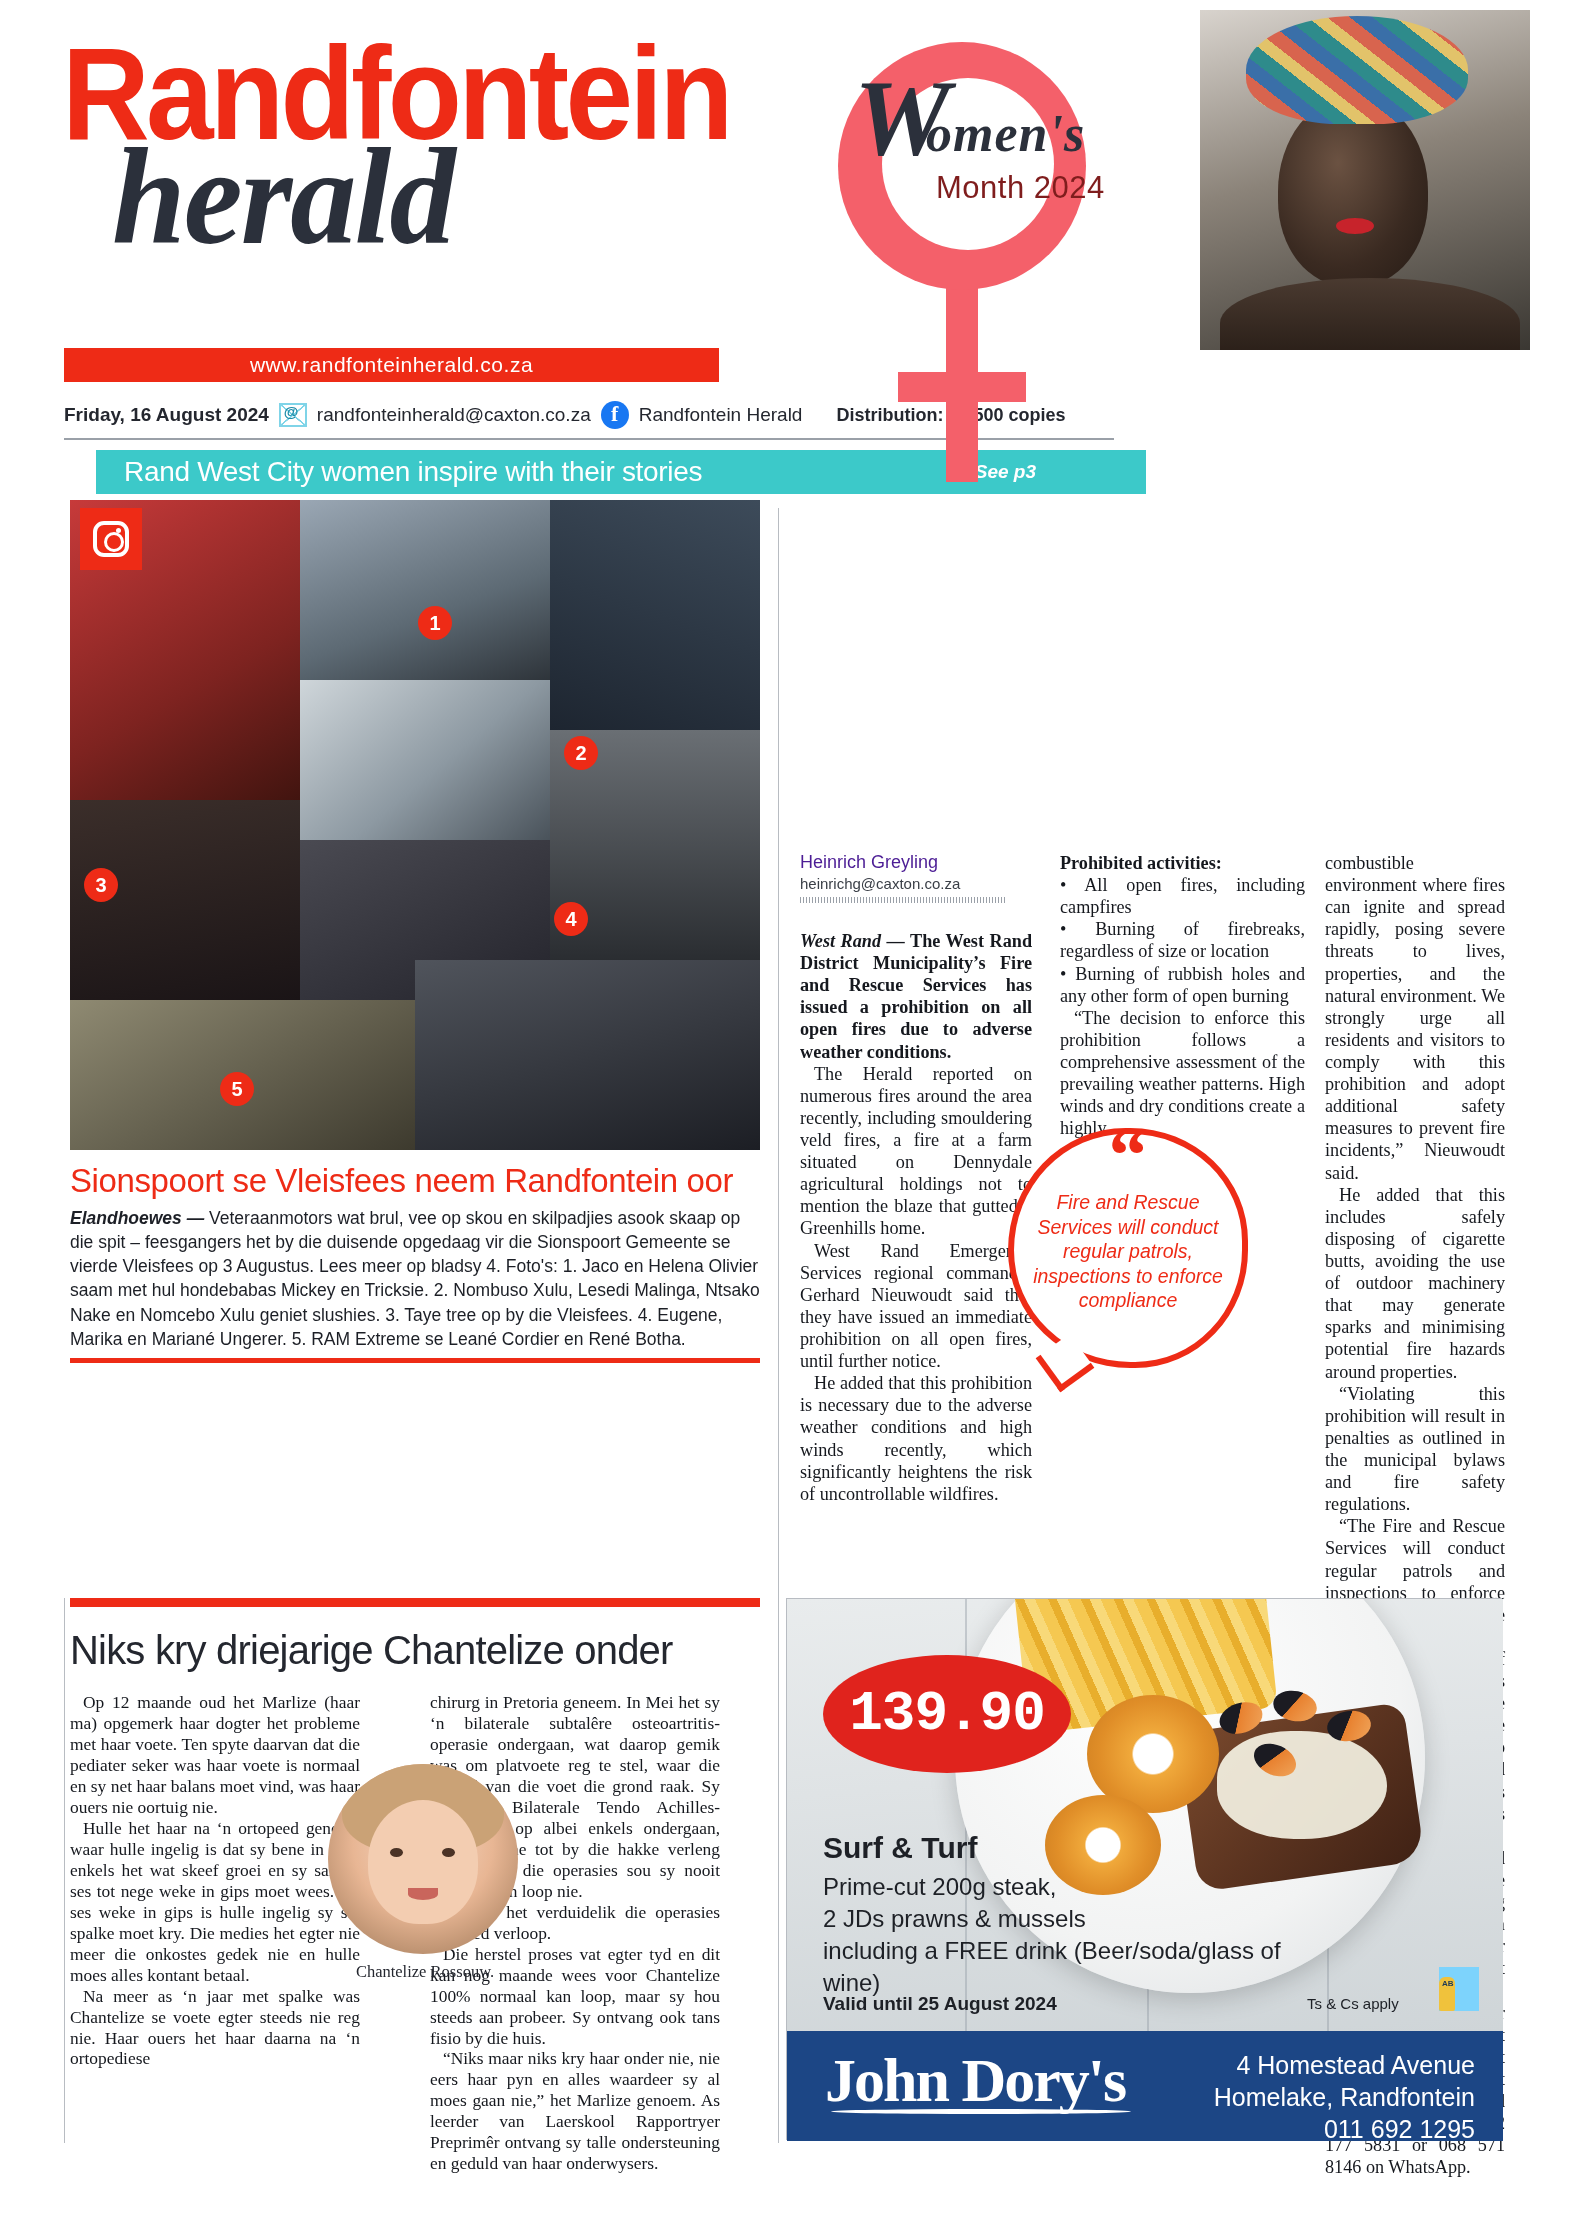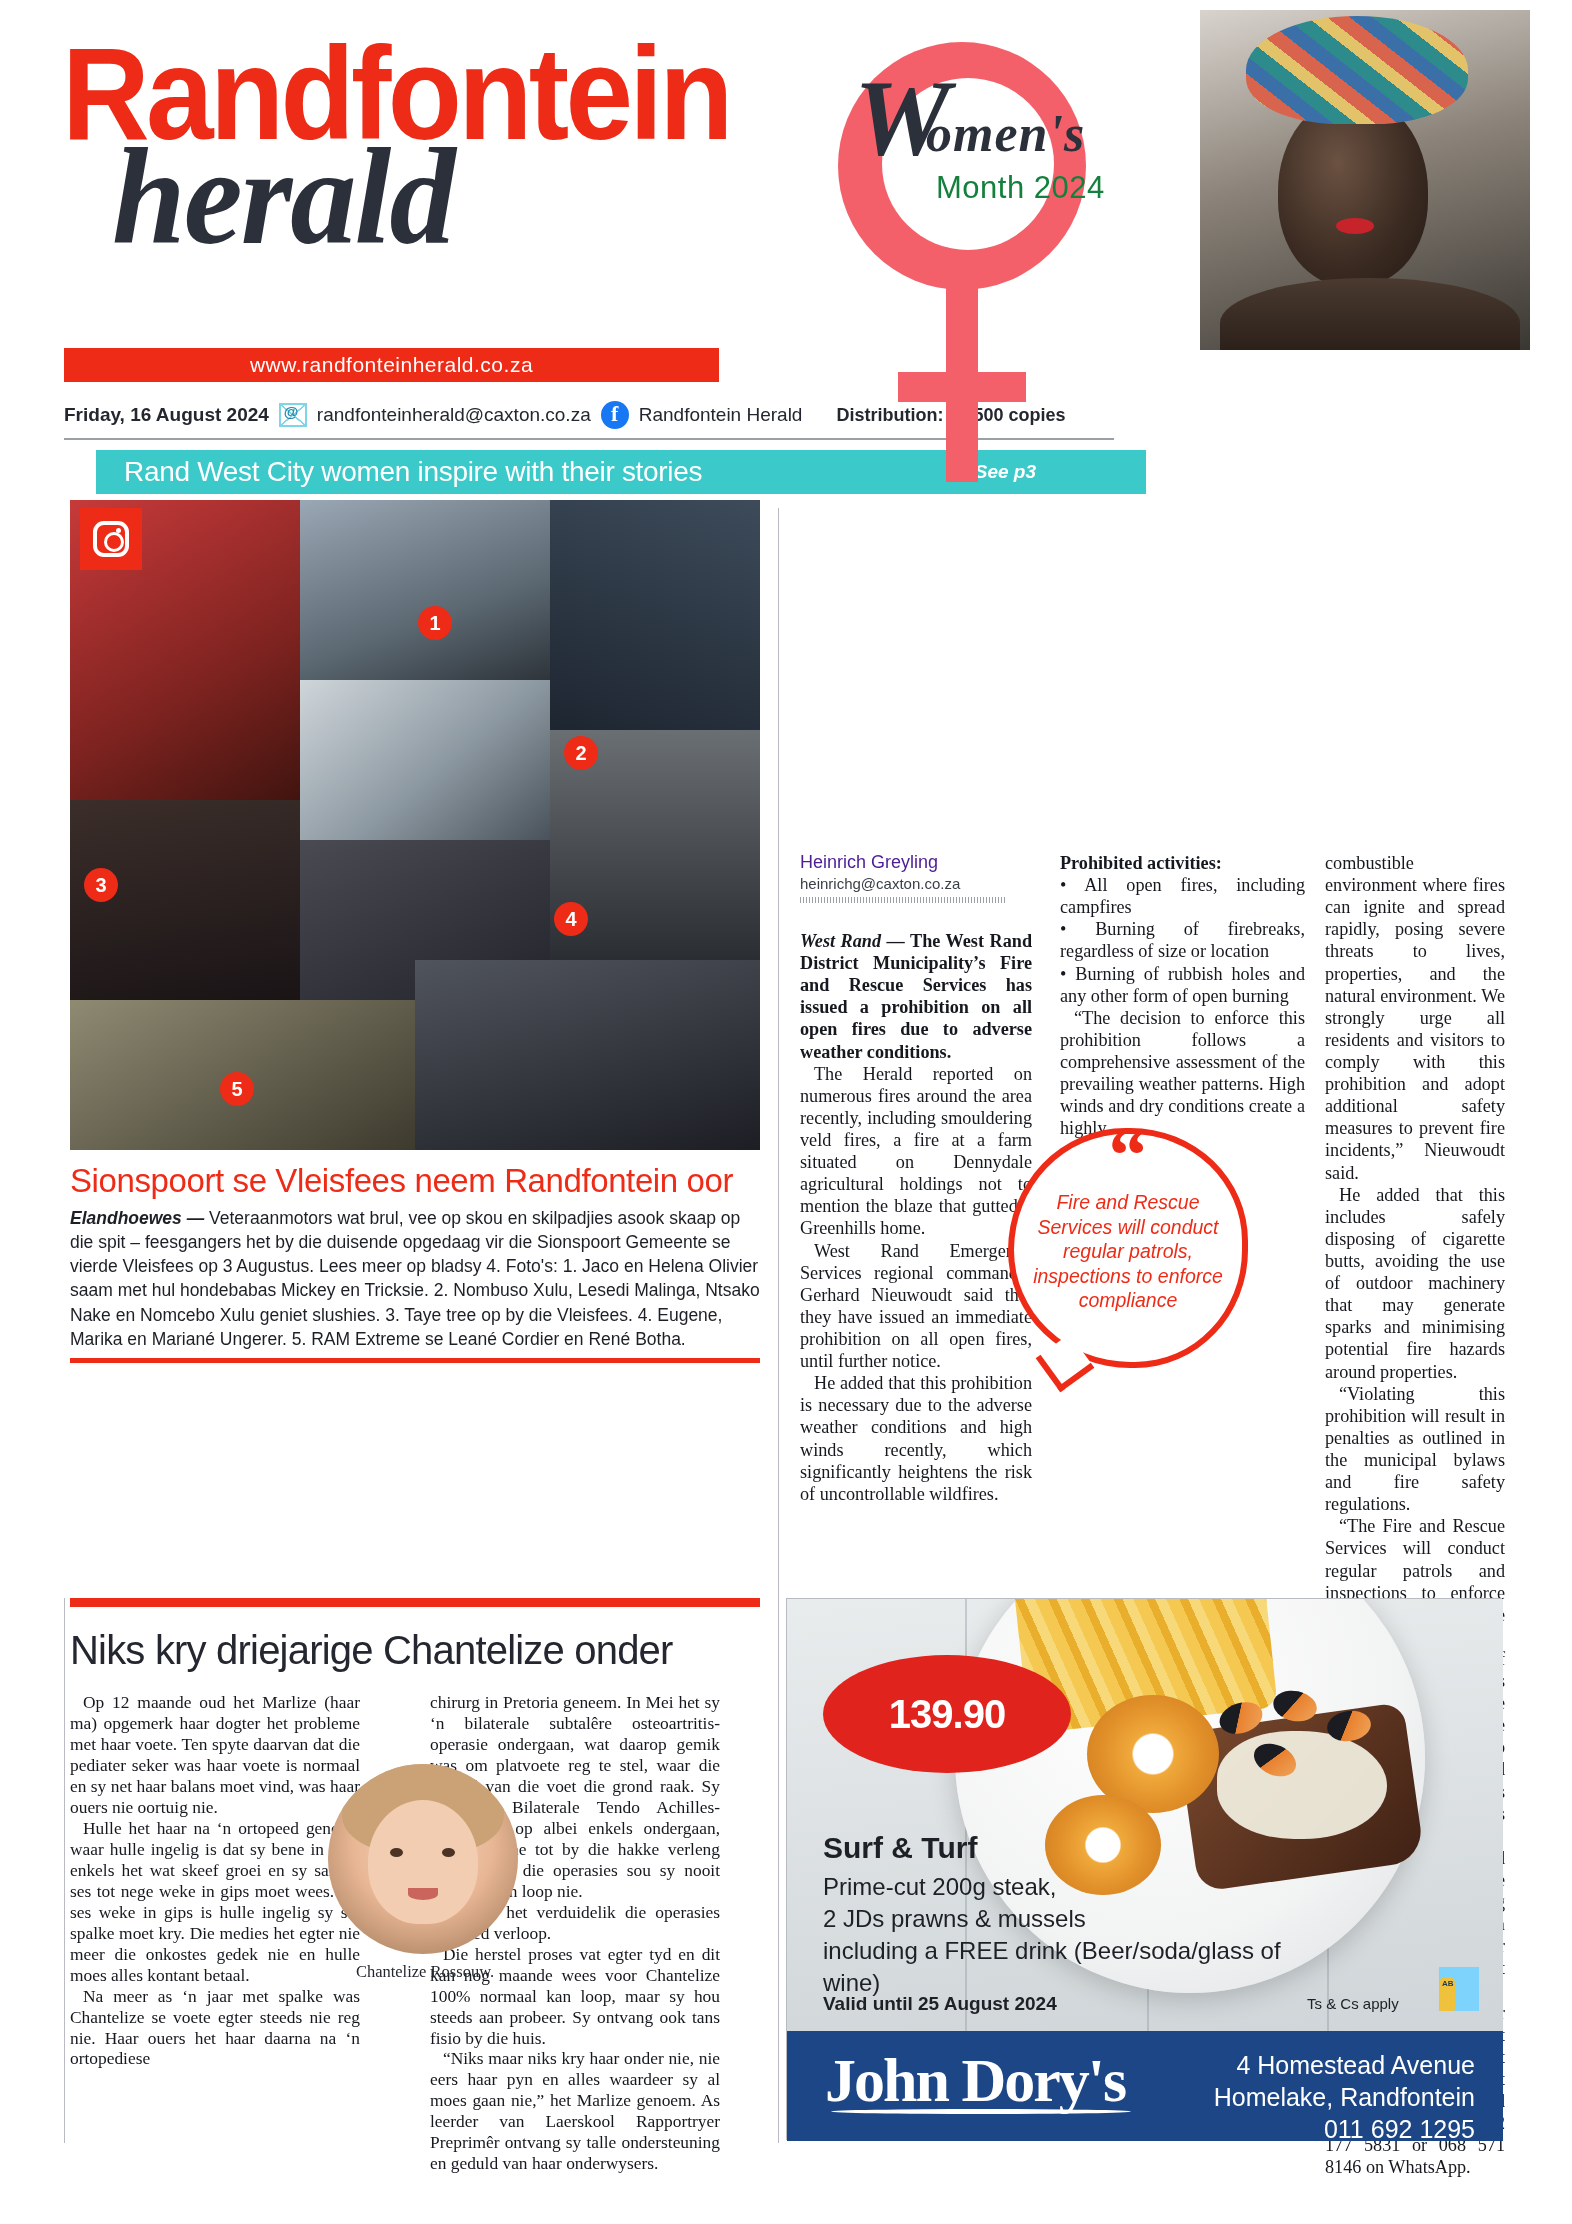--- a/index.html
+++ b/index.html
@@ -93,21 +93,21 @@
     font-family: "Liberation Serif", serif; font-style: italic; font-weight: 700;
     font-size: 108px; color: #2b303b; line-height: 1;
   }
   .wm-omens {
     position: absolute; left: 88px; top: 66px;
     font-family: "Liberation Serif", serif; font-style: italic; font-weight: 700;
     font-size: 52px; color: #2b303b; line-height: 1; letter-spacing: 1px;
   }
   .wm-month {
     position: absolute; left: 98px; top: 128px;
-    font-size: 31px; color: #15803d; font-weight: 400; letter-spacing: .5px; text-align: right;
+    font-size: 31px; color: #7f1d1d; font-weight: 400; letter-spacing: .5px; text-align: right;
   }
 
   
   .wm-photo {
     position: absolute; left: 1200px; top: 10px; width: 330px; height: 340px;
     background: linear-gradient(165deg,#d8d3cd 0%, #8b8379 45%, #3a3732 100%);
     overflow: hidden;
   }
   .wm-photo .head {
     position: absolute; left: 78px; top: 86px; width: 150px; height: 190px;
@@ -297,21 +297,21 @@
   .m3 { left: 540px; top: 112px; transform: rotate(-8deg); }
   .m4 { left: 466px; top: 146px; transform: rotate(24deg); }
   .sauce {
     position: absolute; left: 430px; top: 132px; width: 170px; height: 108px;
     background: rgba(252,250,236,.88); border-radius: 46% 54% 52% 48%;
   }
   .price-oval {
     position: absolute; left: 36px; top: 56px; width: 248px; height: 118px;
     border-radius: 50%; background: #e0231d;
     display: flex; align-items: center; justify-content: center;
-    color: #fff; font-size: 40px; font-weight: 700; letter-spacing: -1px;
+    color: #fff; font-size: 56px; font-weight: 700; letter-spacing: -1px; font-family: Liberation Mono, monospace;
   }
   .ad-t1 { position: absolute; left: 36px; top: 232px; font-size: 30px; font-weight: 700; color: #1d2026; }
   .ad-t2 { position: absolute; left: 36px; top: 272px; width: 520px; font-size: 24px; line-height: 1.33; color: #1d2026; }
   .ad-valid { position: absolute; left: 36px; top: 394px; font-size: 19px; font-weight: 700; color: #1d2026; }
   .ad-tcs { position: absolute; left: 520px; top: 396px; font-size: 15px; color: #1d2026; }
   .ad-asa {
     position: absolute; left: 652px; top: 368px; width: 40px; height: 44px; background: #7dd3fc;
     display: flex; align-items: flex-end; justify-content: flex-start; font-size: 9px; color: #123; overflow: hidden;
   }
   .ad-asa .fig { width: 16px; height: 34px; background: #f0c23c; border-radius: 6px 6px 2px 2px; }

